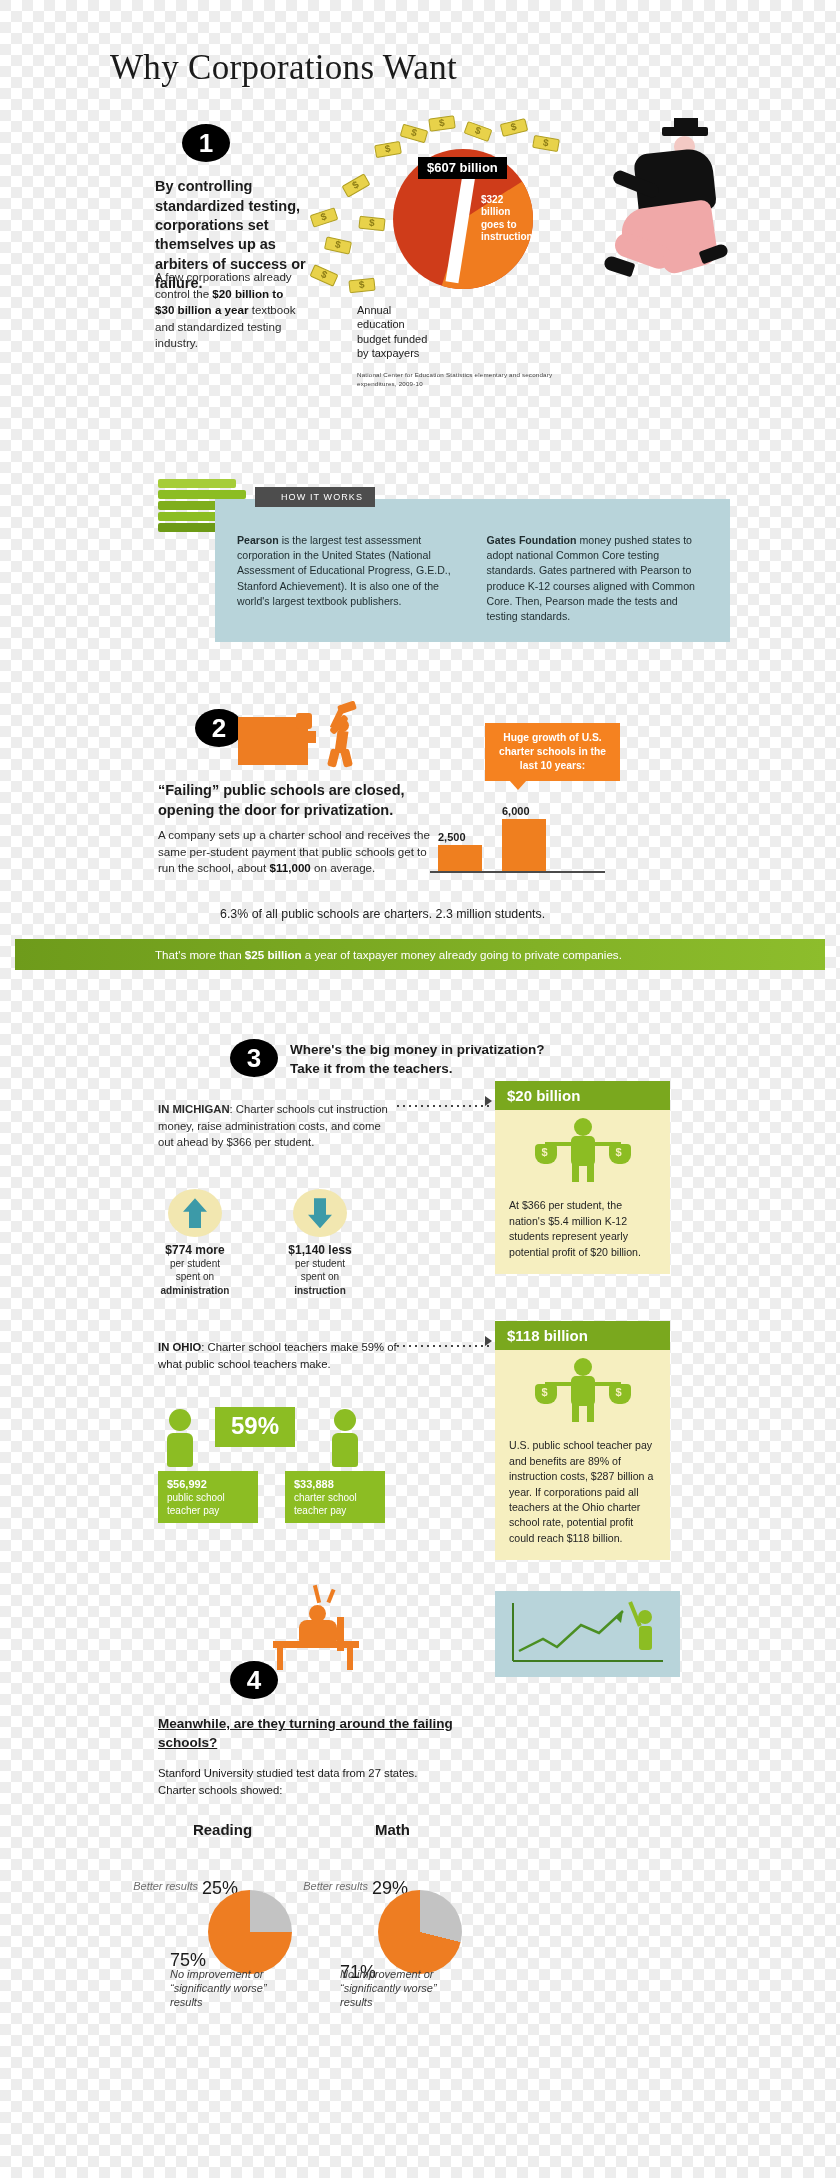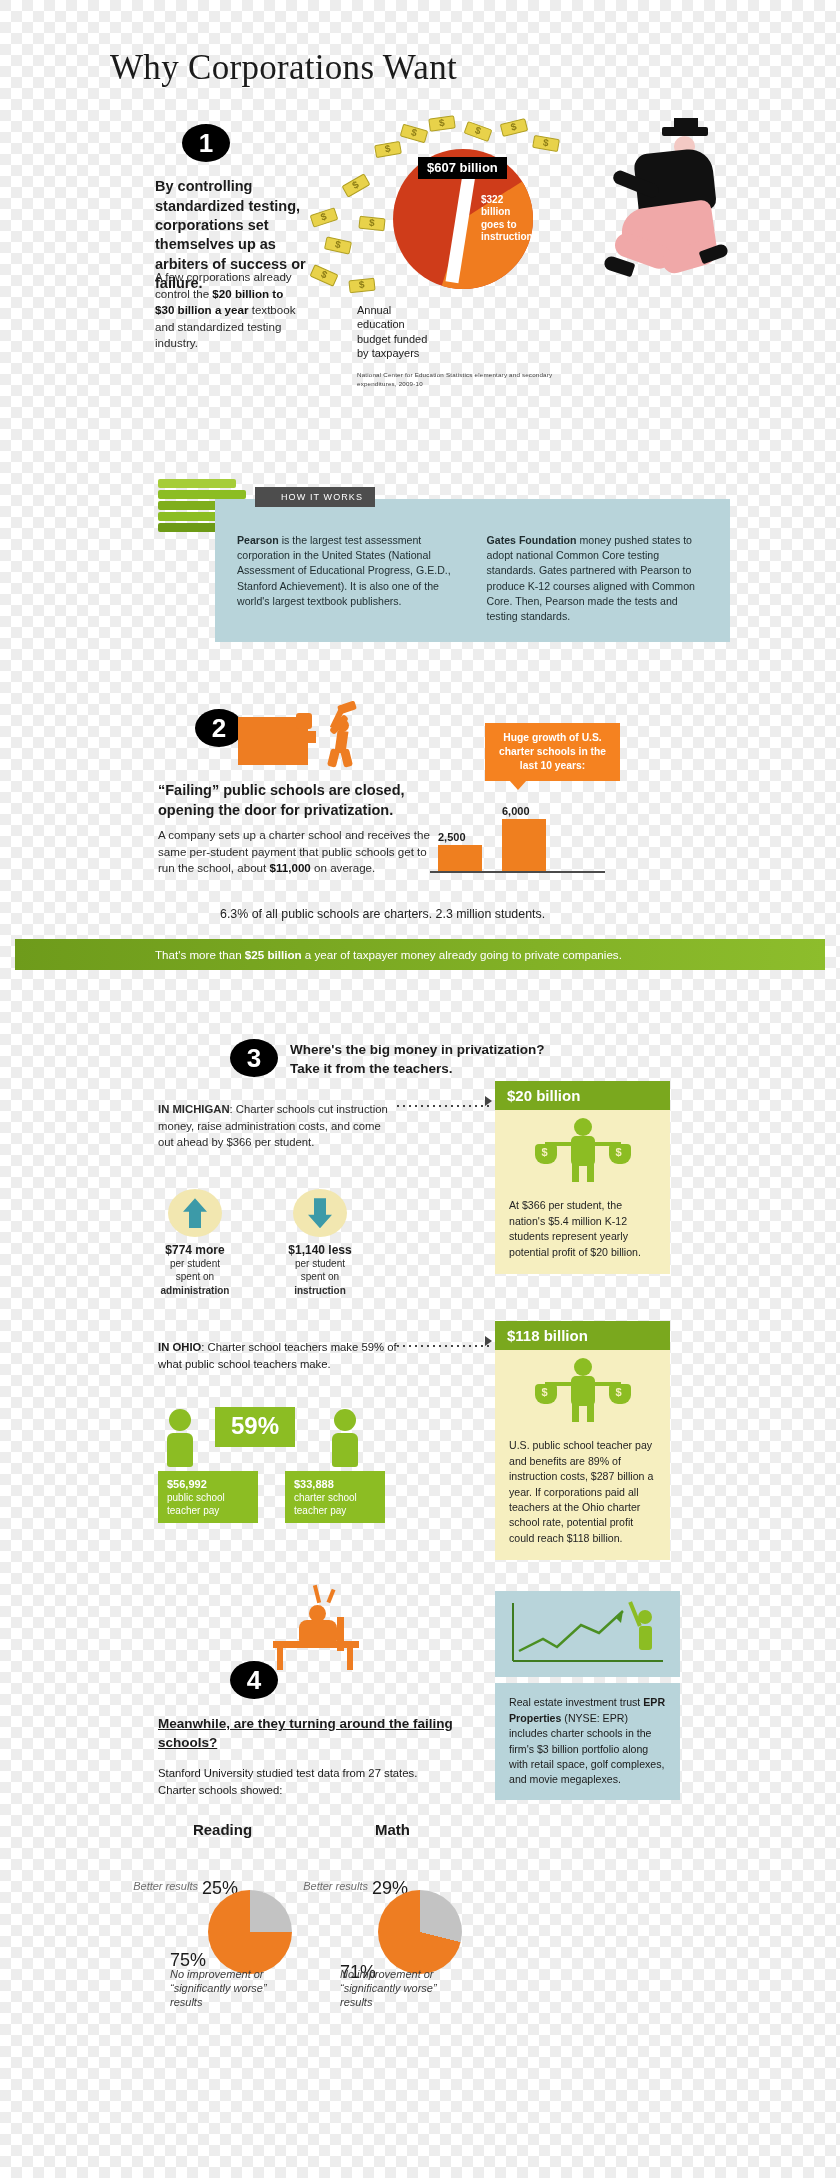--- a/index.html
+++ b/index.html
@@ -452,23 +452,20 @@
       <svg width="185" height="86" viewBox="0 0 185 86">
         <polyline points="18,70 18,12" stroke="#3e7b1f" stroke-width="2" fill="none"></polyline>
         <polyline points="18,70 168,70" stroke="#3e7b1f" stroke-width="2" fill="none"></polyline>
         <polyline points="24,60 48,48 62,56 86,34 104,42 128,20" stroke="#4b8f22" stroke-width="2.5" fill="none"></polyline>
         <polygon points="128,20 120,26 126,32" fill="#4b8f22"></polygon>
         <circle cx="150" cy="26" r="7" fill="#8cbd23"></circle>
         <rect x="144" y="35" width="13" height="24" rx="3" fill="#8cbd23"></rect>
         <rect x="138" y="10" width="4" height="26" fill="#8cbd23" transform="rotate(-22 140 23)"></rect>
       </svg>
     </div>
-    <div class="epr" style="left:385px; top:22px; width:185px;">
-      <span>Real estate investment trust </span><b>EPR Properties</b><span> (NYSE: EPR) includes charter schools in the firm's $3 billion portfolio along with retail space, golf complexes, and movie megaplexes.</span>
-    </div>
 
     <div class="pie-wrap" style="left:30px; top:160px;">
       <div class="pie-title" style="width:165px;">Reading</div>
       <div style="position:relative; height:140px;">
         <div class="better" style="left:-8px; top:42px; width:66px;">Better results</div>
         <div class="pct-small" style="left:62px; top:40px;">25%</div>
         <div class="donut" style="position:absolute; left:68px; top:52px;
              background:conic-gradient(#c3c3c3 0deg 90deg, #ee7d22 90deg 360deg);"></div>
         <div class="pct-small" style="left:30px; top:112px;">75%</div>
         <div class="noimp" style="left:30px; top:130px; width:110px;">No improvement or “significantly worse” results</div>

